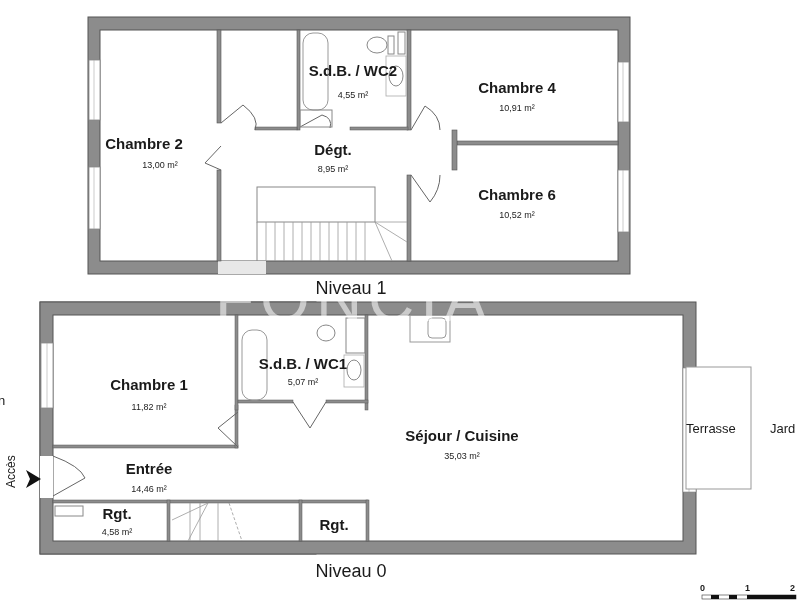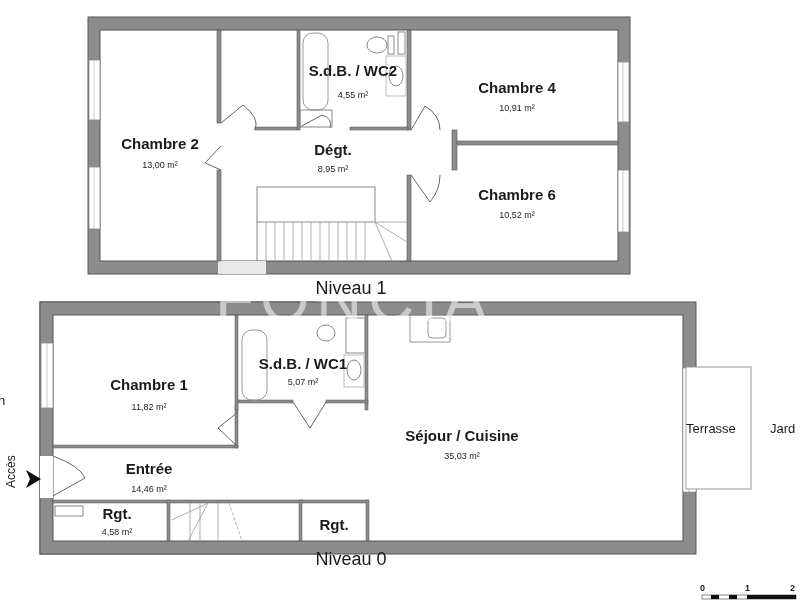--- a/index.html
+++ b/index.html
@@ -142,21 +142,21 @@
   <g>
     <rect x="702" y="595" width="94" height="4" fill="#fff" stroke="#333" stroke-width="0.6"></rect>
     <rect x="711" y="595" width="8" height="4" fill="#111"></rect>
     <rect x="729" y="595" width="8" height="4" fill="#111"></rect>
     <rect x="747" y="595" width="49" height="4" fill="#111"></rect>
   </g>
 </svg>
 
 <div class="watermark">FONCIA</div>
 
-<div class="room-name" style="left:160px;top:135px">Chambre 2</div>
+<div class="room-name" style="left:144px;top:135px">Chambre 2</div>
 <div class="room-area" style="left:160px;top:160px">13,00 m²</div>
 <div class="room-name" style="left:353px;top:62px">S.d.B. / WC2</div>
 <div class="room-area" style="left:353px;top:90px">4,55 m²</div>
 <div class="room-name" style="left:333px;top:141px">Dégt.</div>
 <div class="room-area" style="left:333px;top:164px">8,95 m²</div>
 <div class="room-name" style="left:517px;top:79px">Chambre 4</div>
 <div class="room-area" style="left:517px;top:103px">10,91 m²</div>
 <div class="room-name" style="left:517px;top:186px">Chambre 6</div>
 <div class="room-area" style="left:517px;top:210px">10,52 m²</div>
 <div class="level-label" style="left:351px;top:278px">Niveau 1</div>
@@ -165,21 +165,21 @@
 <div class="room-area" style="left:149px;top:402px">11,82 m²</div>
 <div class="room-name" style="left:303px;top:355px">S.d.B. / WC1</div>
 <div class="room-area" style="left:303px;top:377px">5,07 m²</div>
 <div class="room-name" style="left:462px;top:427px">Séjour / Cuisine</div>
 <div class="room-area" style="left:462px;top:451px">35,03 m²</div>
 <div class="room-name" style="left:149px;top:460px">Entrée</div>
 <div class="room-area" style="left:149px;top:484px">14,46 m²</div>
 <div class="room-name" style="left:117px;top:505px">Rgt.</div>
 <div class="room-area" style="left:117px;top:527px">4,58 m²</div>
 <div class="room-name" style="left:334px;top:516px">Rgt.</div>
-<div class="level-label" style="left:351px;top:549px">Niveau 0</div>
+<div class="level-label" style="left:351px;top:561px">Niveau 0</div>
 
 <div class="side-label" style="left:686px;top:421px">Terrasse</div>
 <div class="side-label" style="left:770px;top:421px">Jard</div>
 <div class="side-label" style="left:-2px;top:393px">n</div>
 <div class="acces">Accès</div>
 
 <div class="scale-label" style="left:700px;top:583px">0</div>
 <div class="scale-label" style="left:745px;top:583px">1</div>
 <div class="scale-label" style="left:790px;top:583px">2</div>
 

